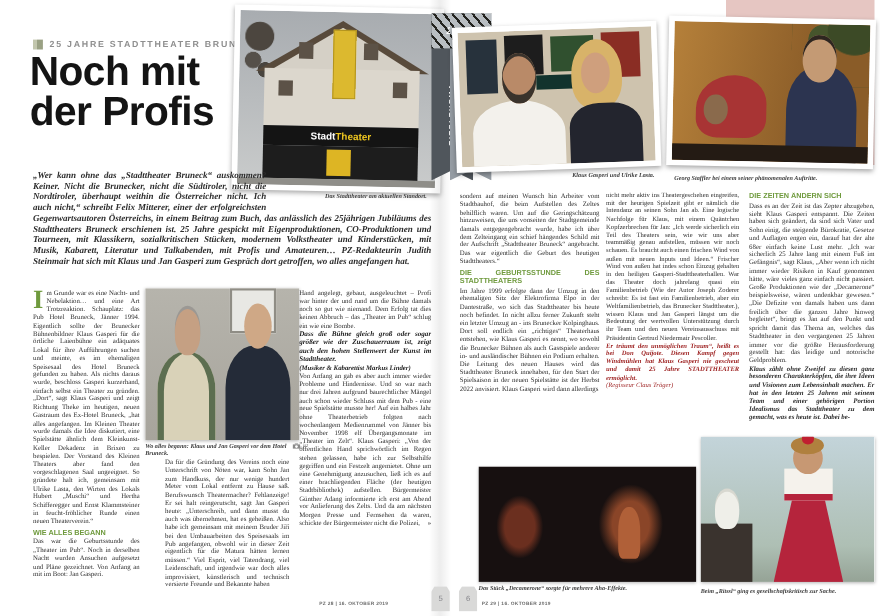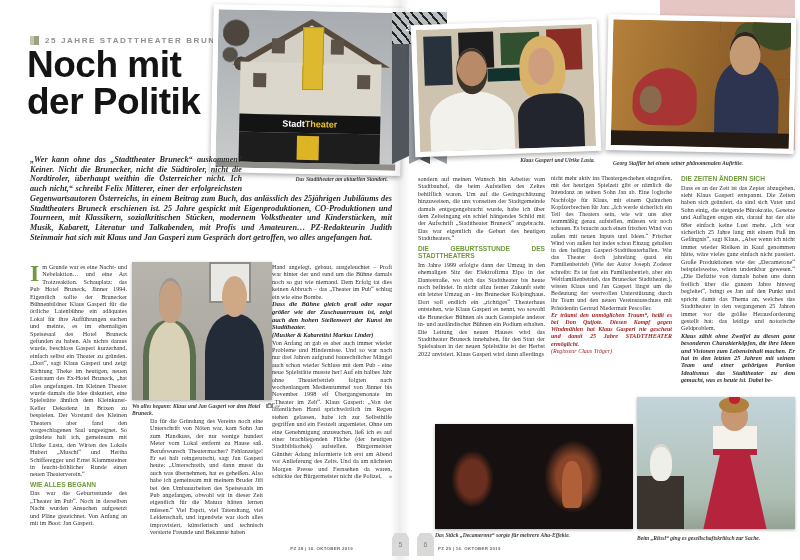--- a/index.html
+++ b/index.html
@@ -138,21 +138,21 @@
 
 <div class="spread">
 
   <div class="abs kicker">
     <span class="kicker-sq"></span>
     <span class="kicker-txt">25 JAHRE STADTTHEATER BRUNECK</span>
   </div>
 
   <div class="abs headline">
     <div>Noch mit</div>
-    <div>der Politik</div>
+    <div>der Profis</div>
   </div>
 
   <div class="abs photo" style="left:212px;top:6px;width:180px;height:158px;transform:rotate(1.2deg);">
     <div class="photo-inner">
       <div class="st-sky"></div>
       <div class="st-tree"></div>
       <div class="st-roof"></div>
       <div class="st-gable"></div>
       <div class="st-wall"></div>
       <div class="st-win" style="left:20%;top:40%;"></div>

